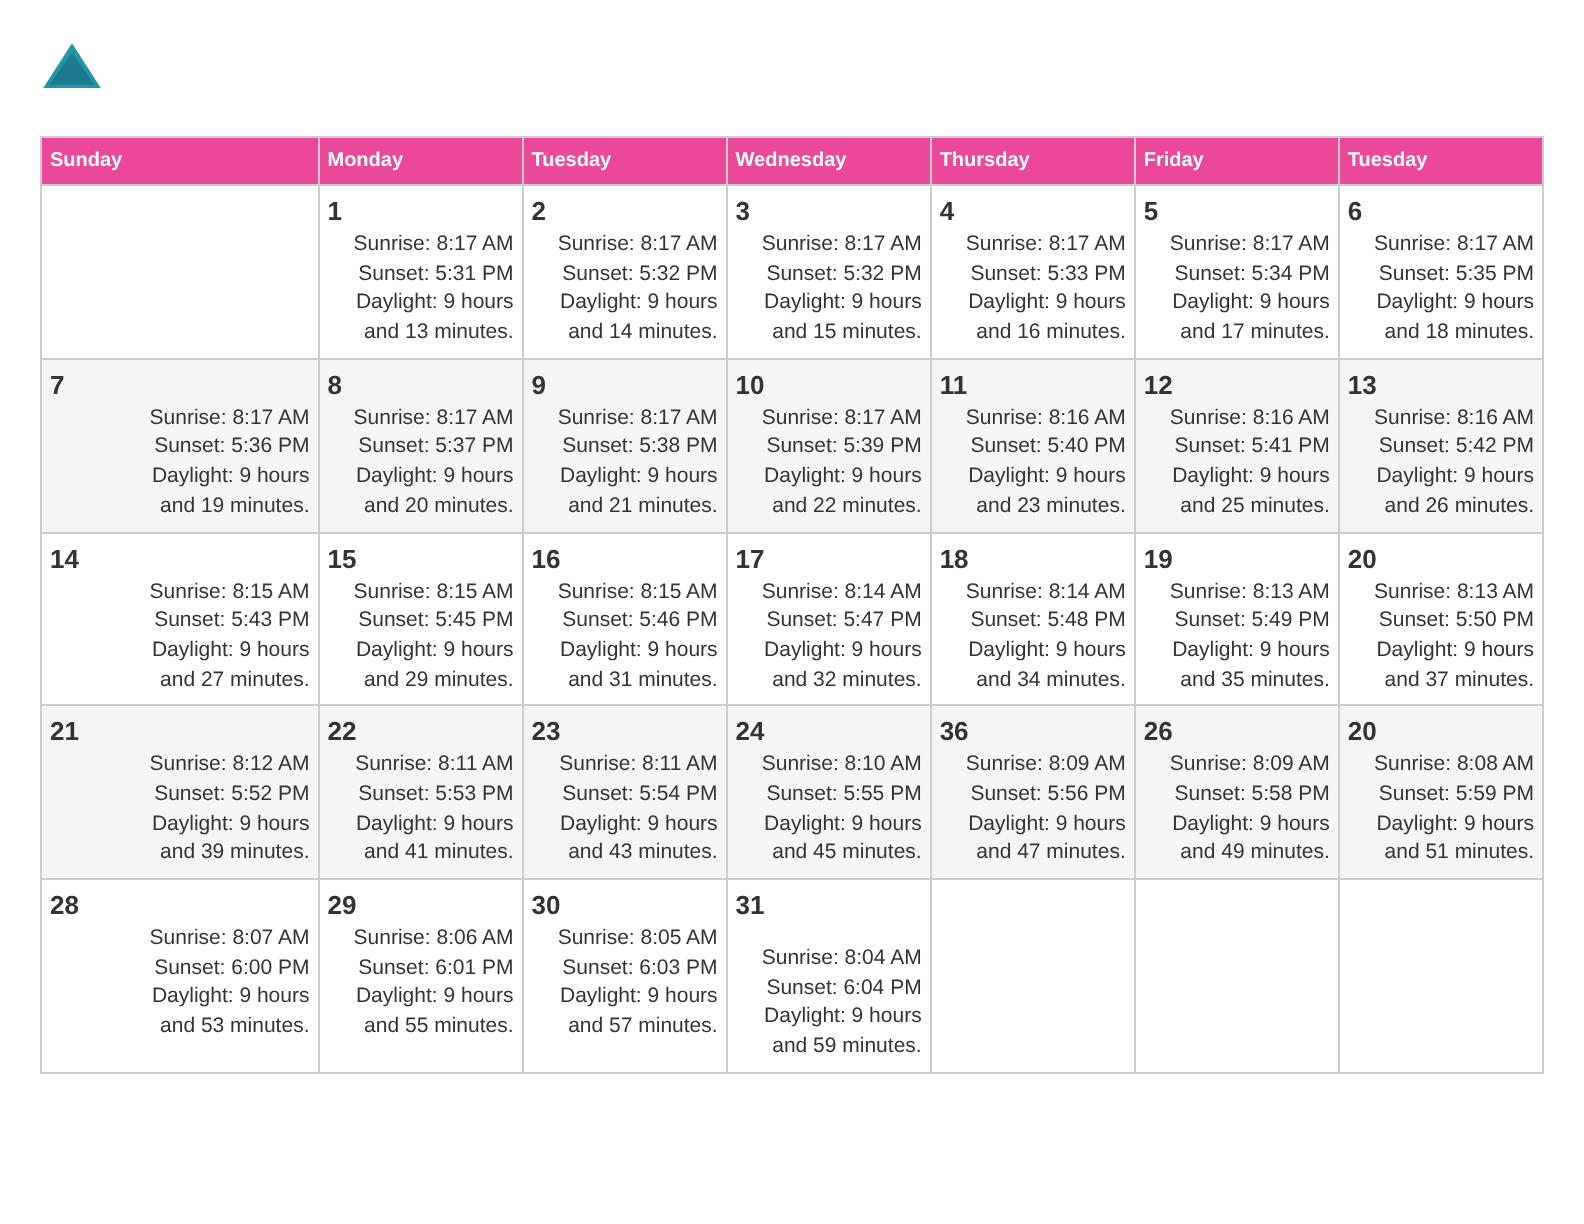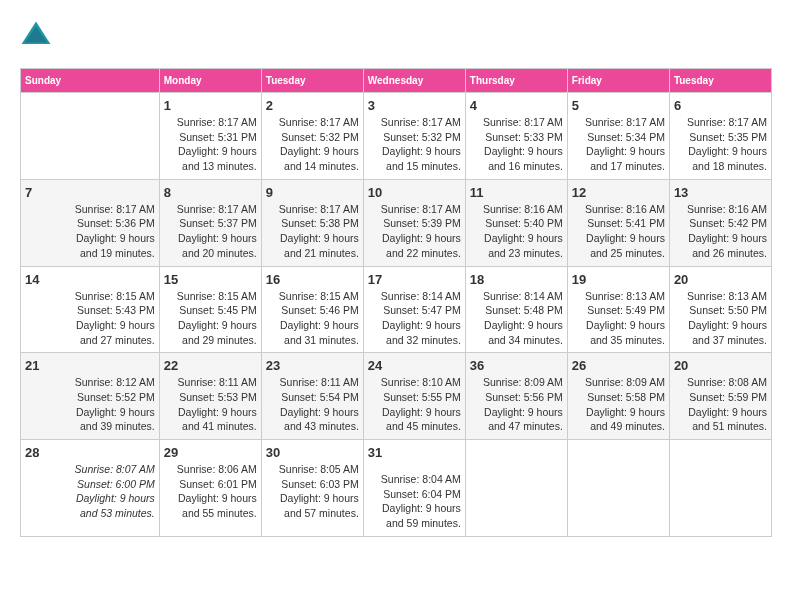--- a/index.html
+++ b/index.html
@@ -317,21 +317,21 @@
           <span class="day-num">20</span>
           <div class="day-info" style="white-space: pre-line;">Sunrise: 8:08 AM
 Sunset: 5:59 PM
 Daylight: 9 hours
 and 51 minutes.</div>
         </td>
       </tr>
       <tr>
         <td>
           <span class="day-num">28</span>
-          <div class="day-info" style="white-space: pre-line; font-style: italic;">Sunrise: 8:07 AM
+          <div class="day-info" style="white-space: pre-line;">Sunrise: 8:07 AM
 Sunset: 6:00 PM
 Daylight: 9 hours
 and 53 minutes.</div>
         </td>
         <td>
           <span class="day-num">29</span>
           <div class="day-info" style="white-space: pre-line;">Sunrise: 8:06 AM
 Sunset: 6:01 PM
 Daylight: 9 hours
 and 55 minutes.</div>

